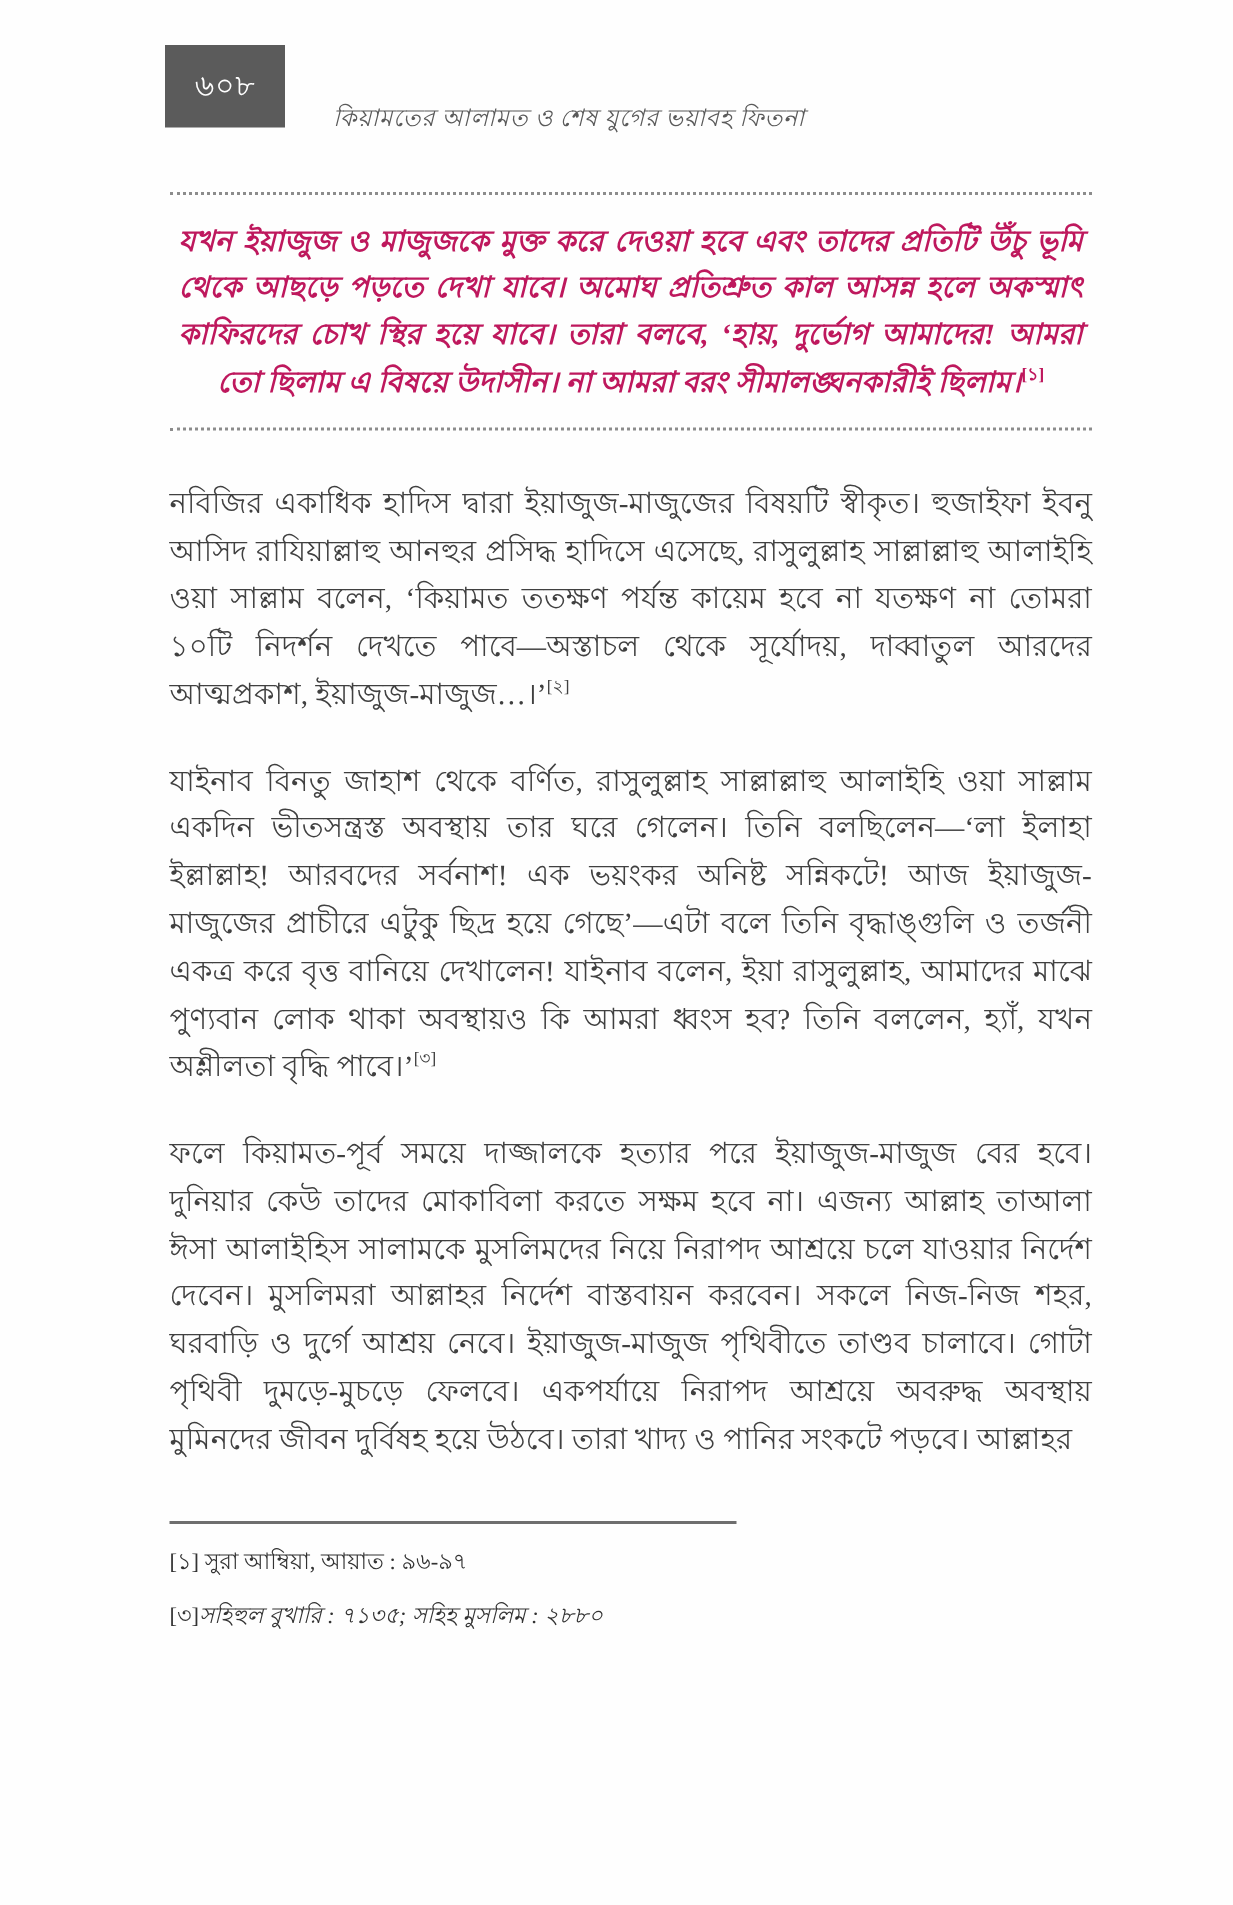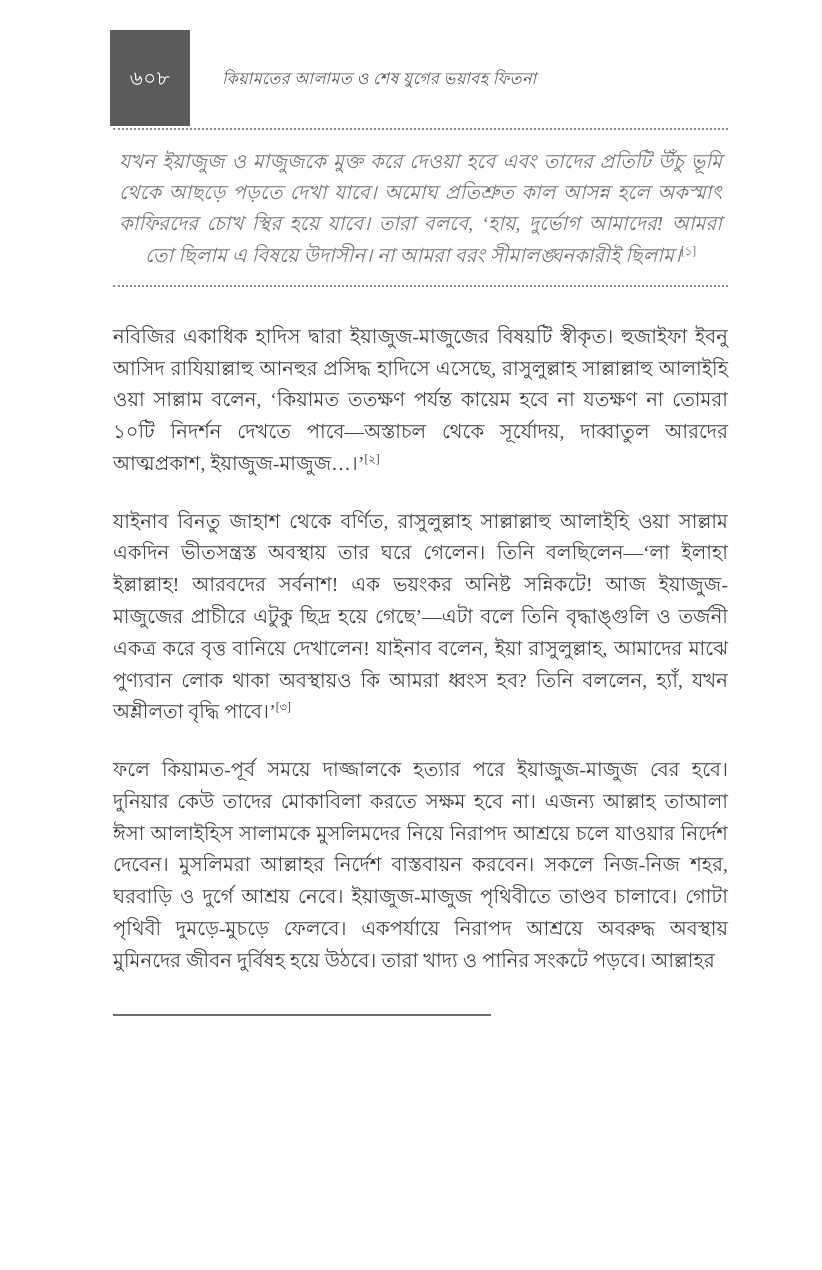--- a/index.html
+++ b/index.html
@@ -28,21 +28,21 @@
     left: 0;
     top: 30px;
     width: 822px;
     height: 78px;
   }
   .folio-block {
     position: absolute;
     left: 110px;
     top: 0;
     width: 80px;
-    height: 96px;
+    height: 55px;
     background: #5b5b5b;
     display: flex;
     align-items: center;
     justify-content: center;
   }
   .folio-num {
     color: #ffffff;
     font-size: 20px;
     letter-spacing: 0.5px;
     line-height: 1;
@@ -73,24 +73,25 @@
     border-bottom: 2px dotted #8c8c8c;
     padding: 16px 0 14px 0;
     margin: 0 0 34px 0;
   }
   .quote-text {
     font-size: 19.5px;
     font-style: italic;
     line-height: 1.60;
     text-align: justify;
     text-align-last: center;
-    color: #737373;
+    color: #be185d;
     margin: 0;
     padding: 0 6px;
     letter-spacing: 0.1px;
+    font-weight: bold;
   }
   .fn-ref {
     font-size: 11.5px;
     vertical-align: super;
     font-style: normal;
     letter-spacing: 0;
   }
 
   
   .body-para {
@@ -150,17 +151,19 @@
 
     <p class="body-para"><span>যাইনাব বিনতু জাহাশ থেকে বর্ণিত, রাসুলুল্লাহ সাল্লাল্লাহু আলাইহি ওয়া সাল্লাম একদিন ভীতসন্ত্রস্ত অবস্থায় তার ঘরে গেলেন। তিনি বলছিলেন—‘লা ইলাহা ইল্লাল্লাহ! আরবদের সর্বনাশ! এক ভয়ংকর অনিষ্ট সন্নিকটে! আজ ইয়াজুজ-মাজুজের প্রাচীরে এটুকু ছিদ্র হয়ে গেছে’—এটা বলে তিনি বৃদ্ধাঙ্গুলি ও তর্জনী একত্র করে বৃত্ত বানিয়ে দেখালেন! যাইনাব বলেন, ইয়া রাসুলুল্লাহ, আমাদের মাঝে পুণ্যবান লোক থাকা অবস্থায়ও কি আমরা ধ্বংস হব? তিনি বললেন, হ্যাঁ, যখন অশ্লীলতা বৃদ্ধি পাবে।’</span><span class="fn-ref">[৩]</span></p>
 
     <p class="body-para"><span>ফলে কিয়ামত-পূর্ব সময়ে দাজ্জালকে হত্যার পরে ইয়াজুজ-মাজুজ বের হবে। দুনিয়ার কেউ তাদের মোকাবিলা করতে সক্ষম হবে না। এজন্য আল্লাহ তাআলা ঈসা আলাইহিস সালামকে মুসলিমদের নিয়ে নিরাপদ আশ্রয়ে চলে যাওয়ার নির্দেশ দেবেন। মুসলিমরা আল্লাহর নির্দেশ বাস্তবায়ন করবেন। সকলে নিজ-নিজ শহর, ঘরবাড়ি ও দুর্গে আশ্রয় নেবে। ইয়াজুজ-মাজুজ পৃথিবীতে তাণ্ডব চালাবে। গোটা পৃথিবী দুমড়ে-মুচড়ে ফেলবে। একপর্যায়ে নিরাপদ আশ্রয়ে অবরুদ্ধ অবস্থায় মুমিনদের জীবন দুর্বিষহ হয়ে উঠবে। তারা খাদ্য ও পানির সংকটে পড়বে। আল্লাহর</span></p>
 
   </div>
 
   <div class="footnotes">
     <div class="footnote-rule"></div>
 
+    <p class="footnote"><span class="fn-marker">[১]</span><span> সুরা আম্বিয়া, আয়াত : ৯৬-৯৭</span></p>
 
 
+    <p class="footnote italic"><span class="fn-marker">[৩]</span><span>সহিহুল বুখারি : ৭১৩৫; সহিহ মুসলিম : ২৮৮০</span></p>
   </div>
 
 </div>
 
 </body></html>

